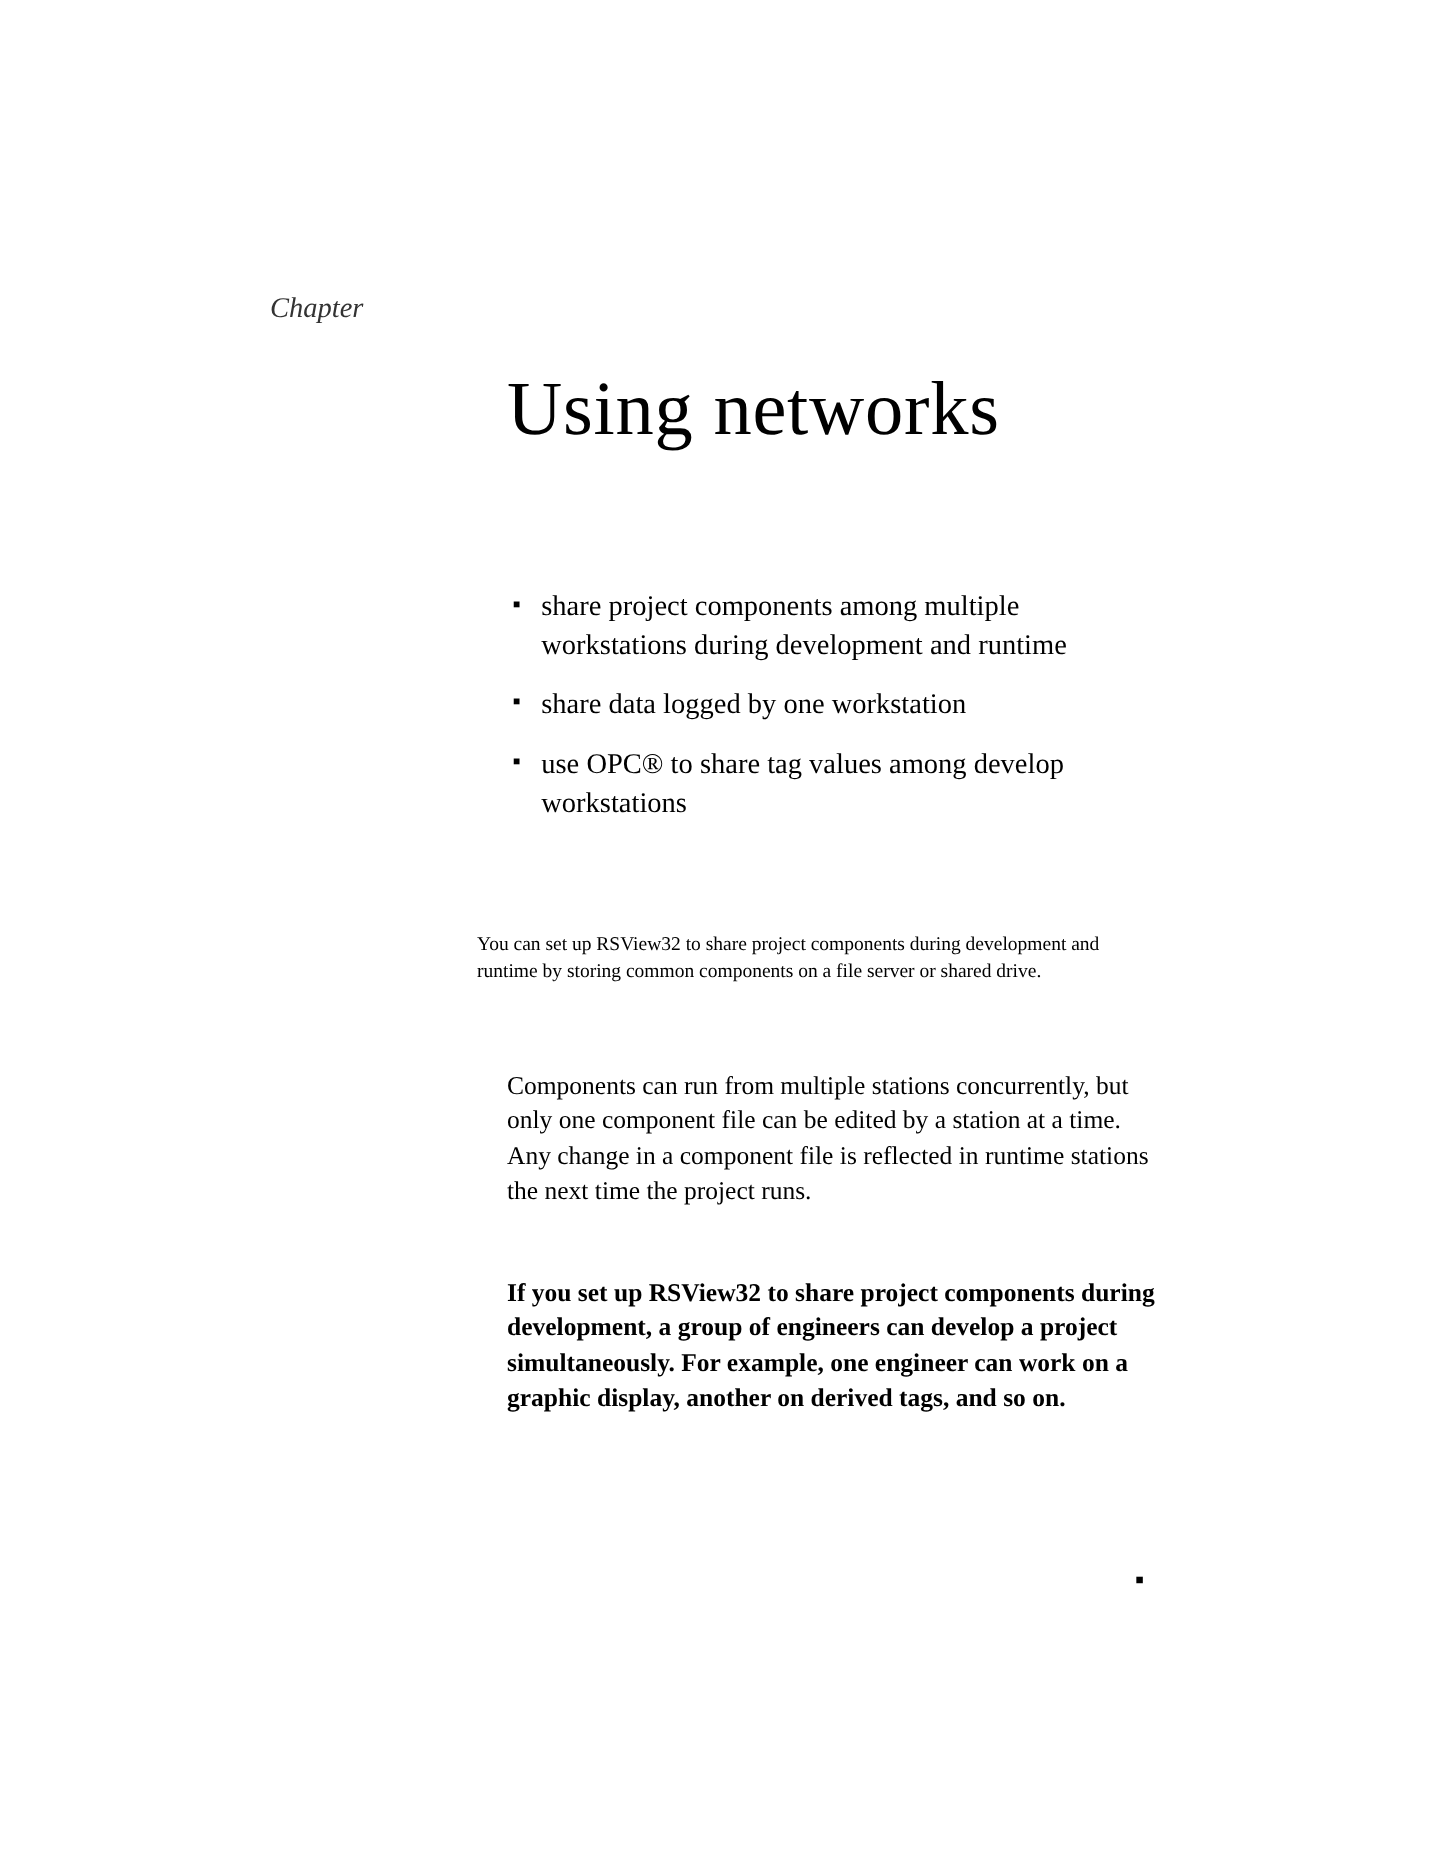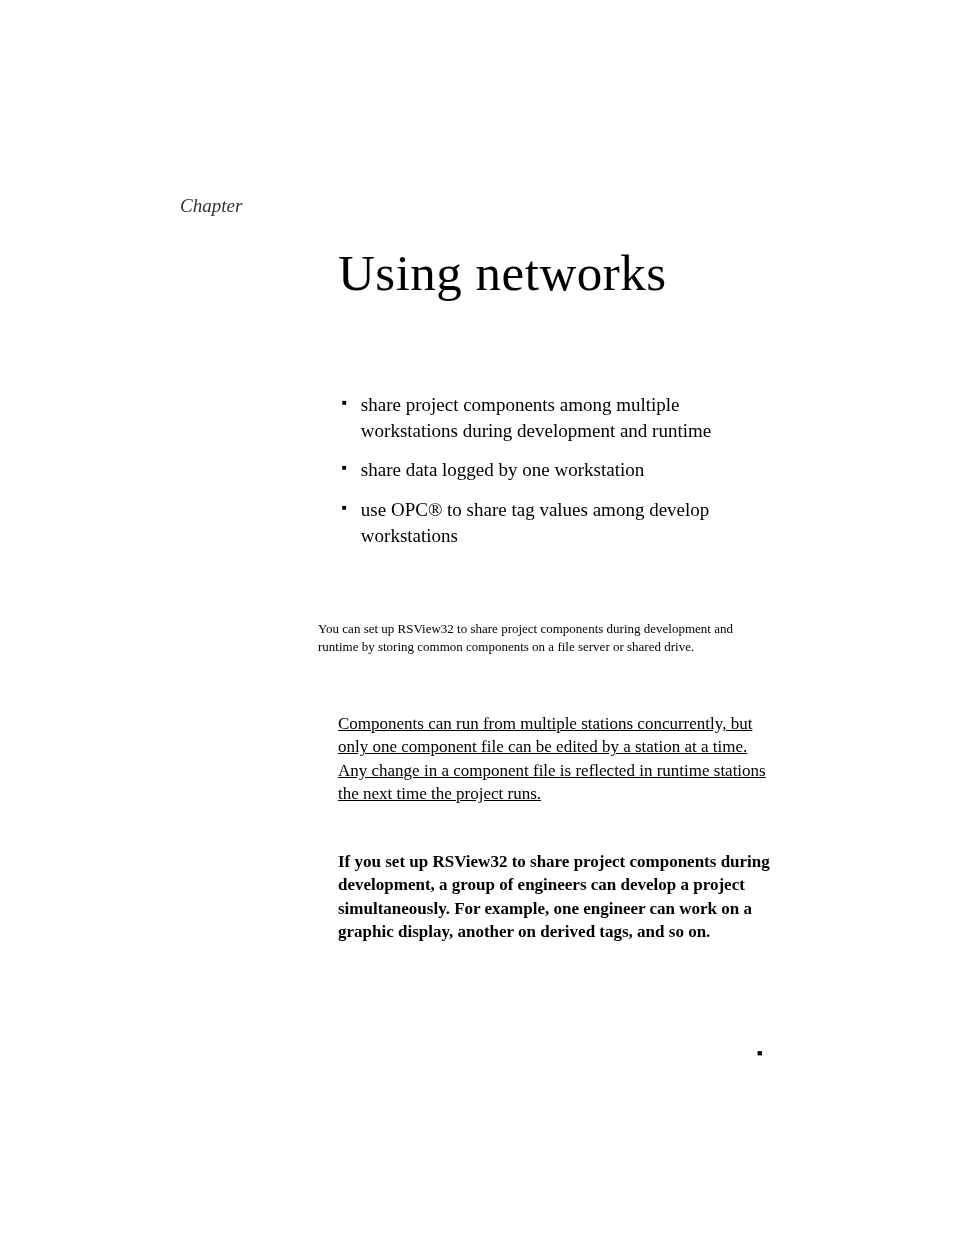--- a/index.html
+++ b/index.html
@@ -72,21 +72,20 @@
     font-size: 13px;
     line-height: 1.38;
   }
   .para2 {
     position: absolute;
     top: 712px;
     left: 338px;
     width: 440px;
     font-size: 17px;
     line-height: 1.38;
-    text-decoration: underline;
   }
   .para3 {
     position: absolute;
     top: 850px;
     left: 338px;
     width: 432px;
     font-size: 17px;
     line-height: 1.38;
     font-weight: bold;
   }

